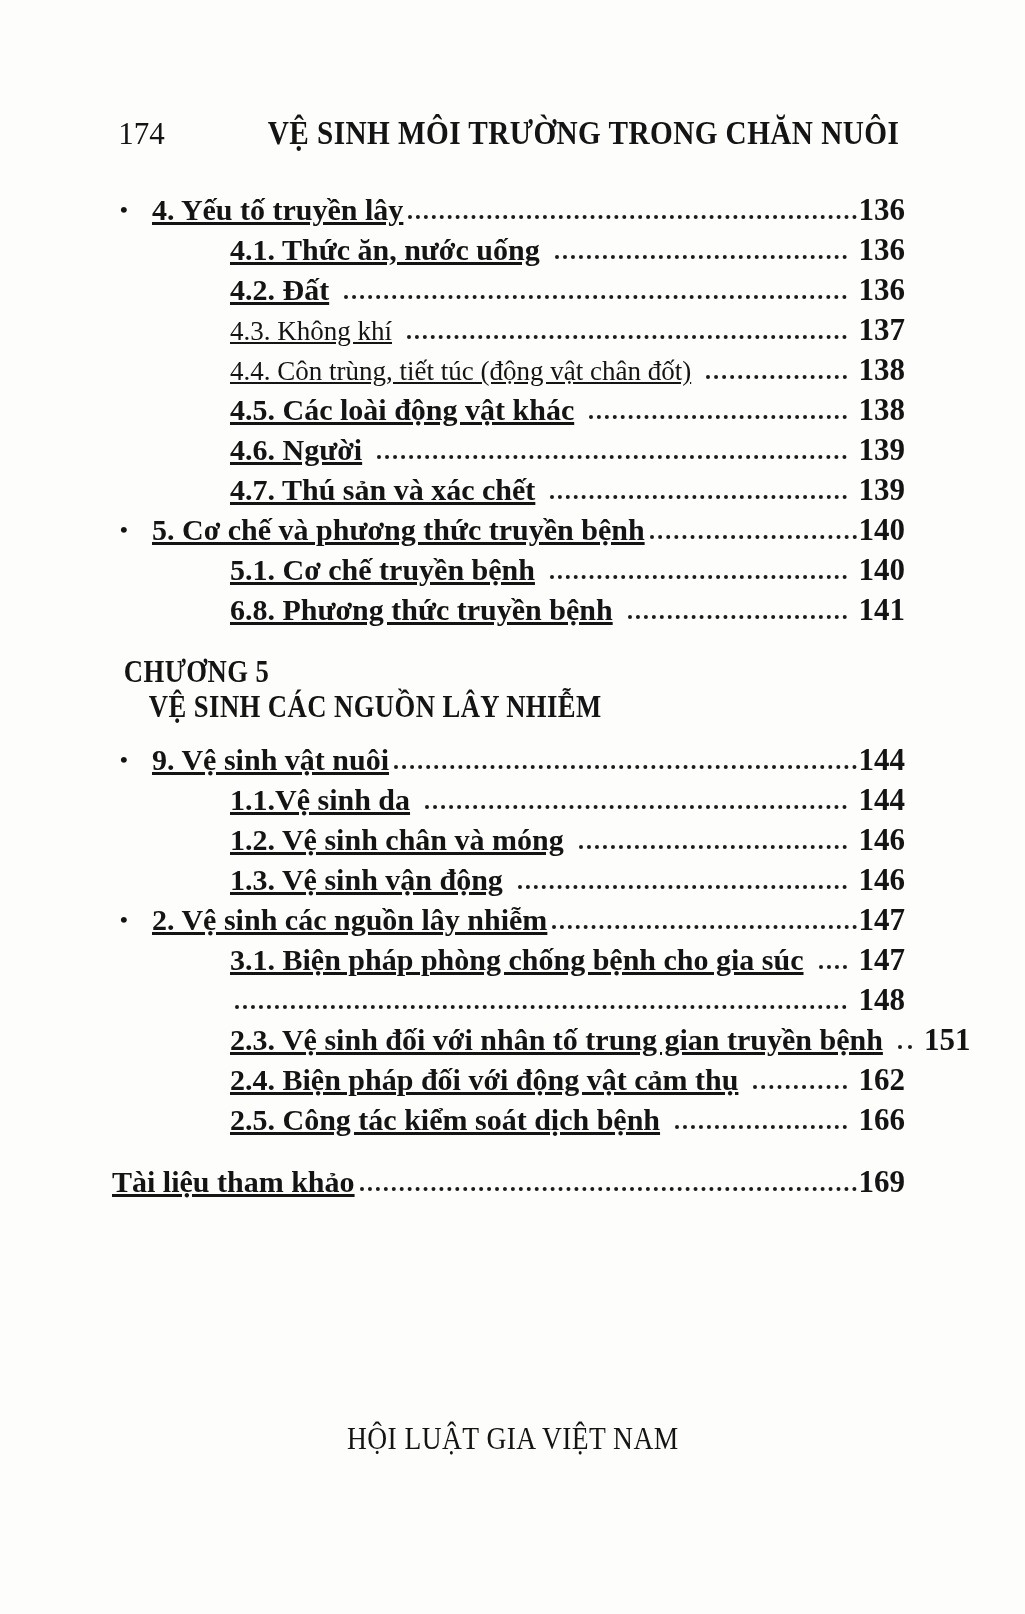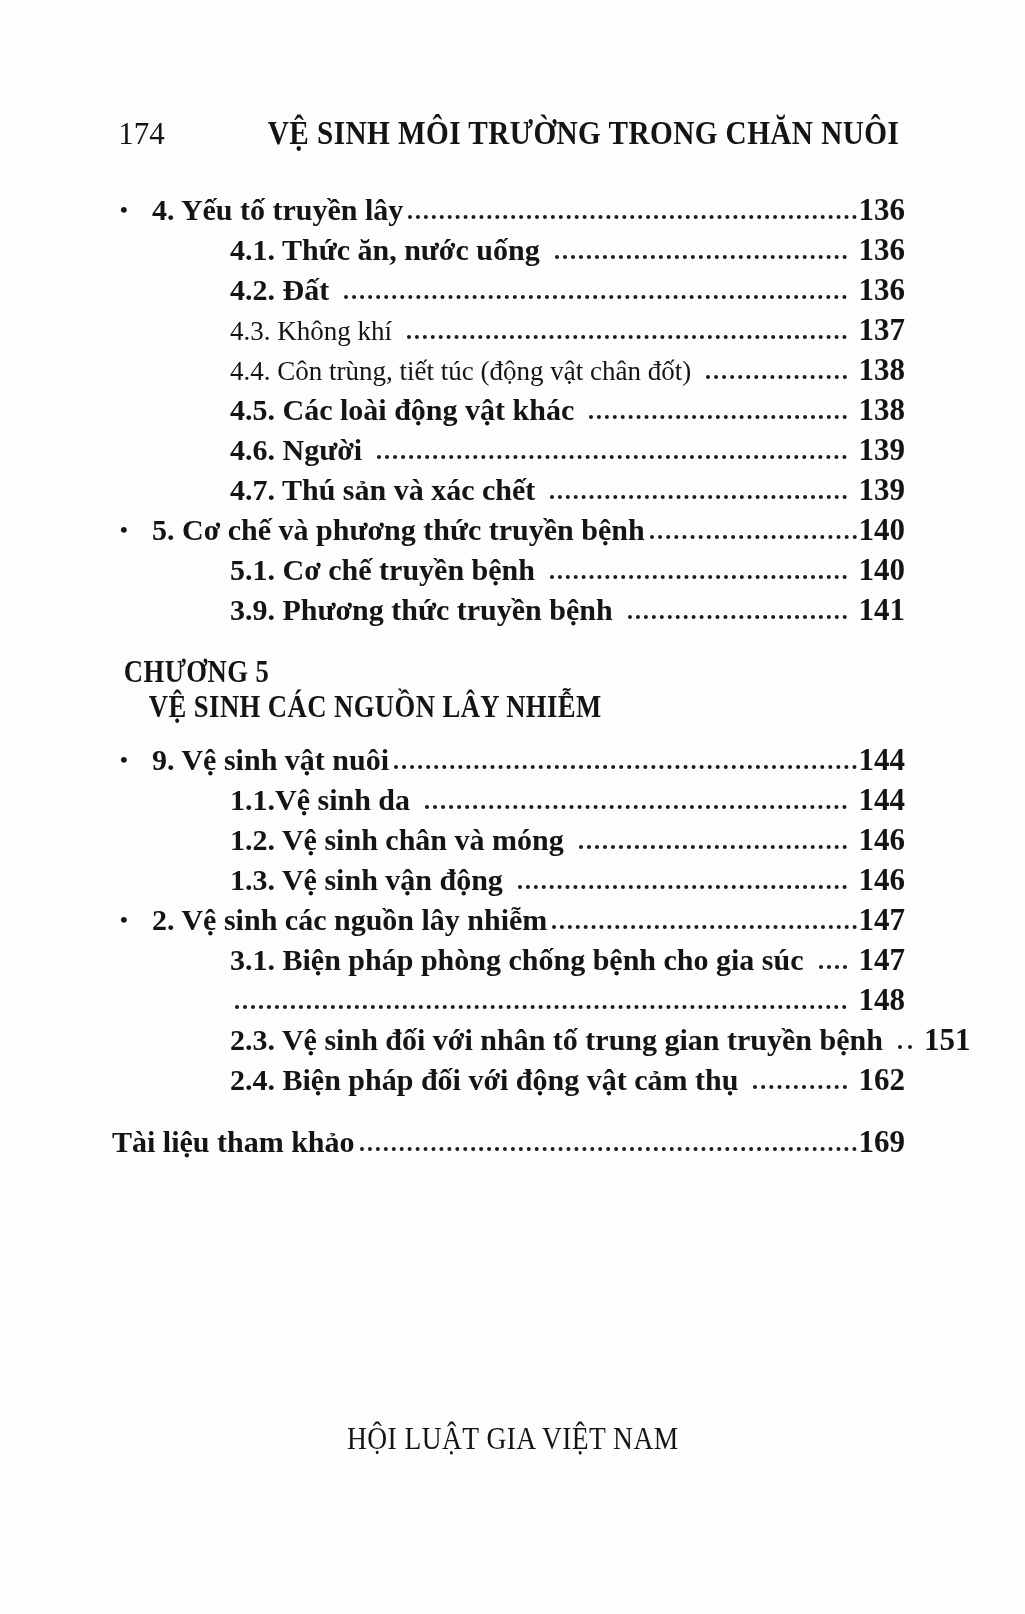--- a/index.html
+++ b/index.html
@@ -28,21 +28,21 @@
     display:flex;align-items:baseline;
     height:40px;line-height:40px;
     font-size:30px;font-weight:700;
   }
   .toc-row.sub{padding-left:118px;gap:10px;}
   .toc-row.light .label{font-weight:400;font-size:27px;}
   .bullet{
     flex:none;width:40px;padding-left:8px;box-sizing:border-box;
     align-self:center;font-size:22px;line-height:1;
   }
-  .label{white-space:nowrap;flex:none;}
+  .label{white-space:nowrap;flex:none;text-decoration:underline;}
   .dots{
     flex:1;min-width:14px;
     border-bottom:4px dotted #1b1b1b;
     align-self:flex-end;
     margin:0 2px 11px 5px;
   }
   .pagenum{flex:none;font-weight:700;font-size:31px;}
   
   .chapter{text-align:left;margin-top:24px;}
   .chapter-line{font-size:31px;font-weight:700;line-height:35px;white-space:nowrap;}
@@ -113,21 +113,21 @@
         <span class="label">5. Cơ chế và phương thức truyền bệnh</span>
         <span class="dots"></span>
         <span class="pagenum">140</span>
       </div>
       <div class="toc-row sub">
         <span class="label">5.1. Cơ chế truyền bệnh</span>
         <span class="dots"></span>
         <span class="pagenum">140</span>
       </div>
       <div class="toc-row sub">
-        <span class="label">3.9. Phương thức truyền bệnh</span>
+        <span class="label">6.8. Phương thức truyền bệnh</span>
         <span class="dots"></span>
         <span class="pagenum">141</span>
       </div>
     </div>
 
   <div class="chapter">
     <div class="chapter-line">
       <span class="condensed">CHƯƠNG 5</span>
     </div>
     <div class="chapter-line">
@@ -174,20 +174,25 @@
       </div>
       <div class="toc-row sub">
         <span class="label">2.3. Vệ sinh đối với nhân tố trung gian truyền bệnh</span>
         <span class="dots"></span>
         <span class="pagenum">151</span>
       </div>
       <div class="toc-row sub">
         <span class="label">2.4. Biện pháp đối với động vật cảm thụ</span>
         <span class="dots"></span>
         <span class="pagenum">162</span>
+      </div>
+      <div class="toc-row sub">
+        <span class="label">2.5. Công tác kiểm soát dịch bệnh</span>
+        <span class="dots"></span>
+        <span class="pagenum">166</span>
       </div>
     </div>
 
   <div class="refs">
     <div class="toc-row">
       <span class="label">Tài liệu tham khảo</span>
       <span class="dots"></span>
       <span class="pagenum">169</span>
     </div>
   </div>

